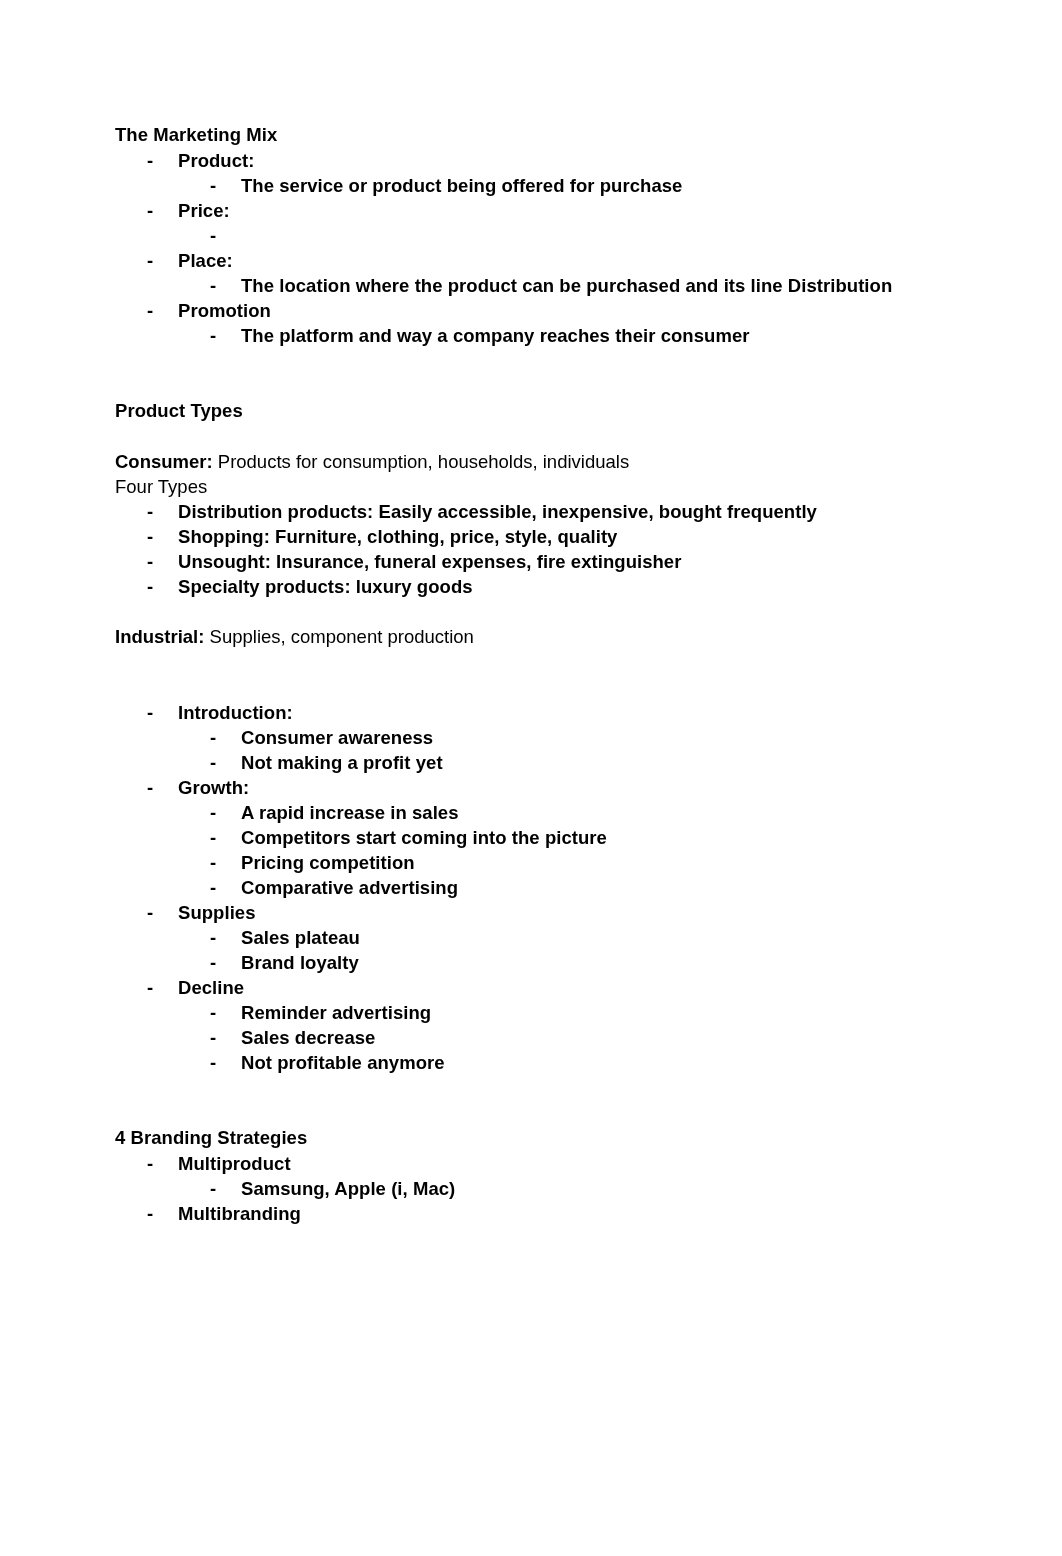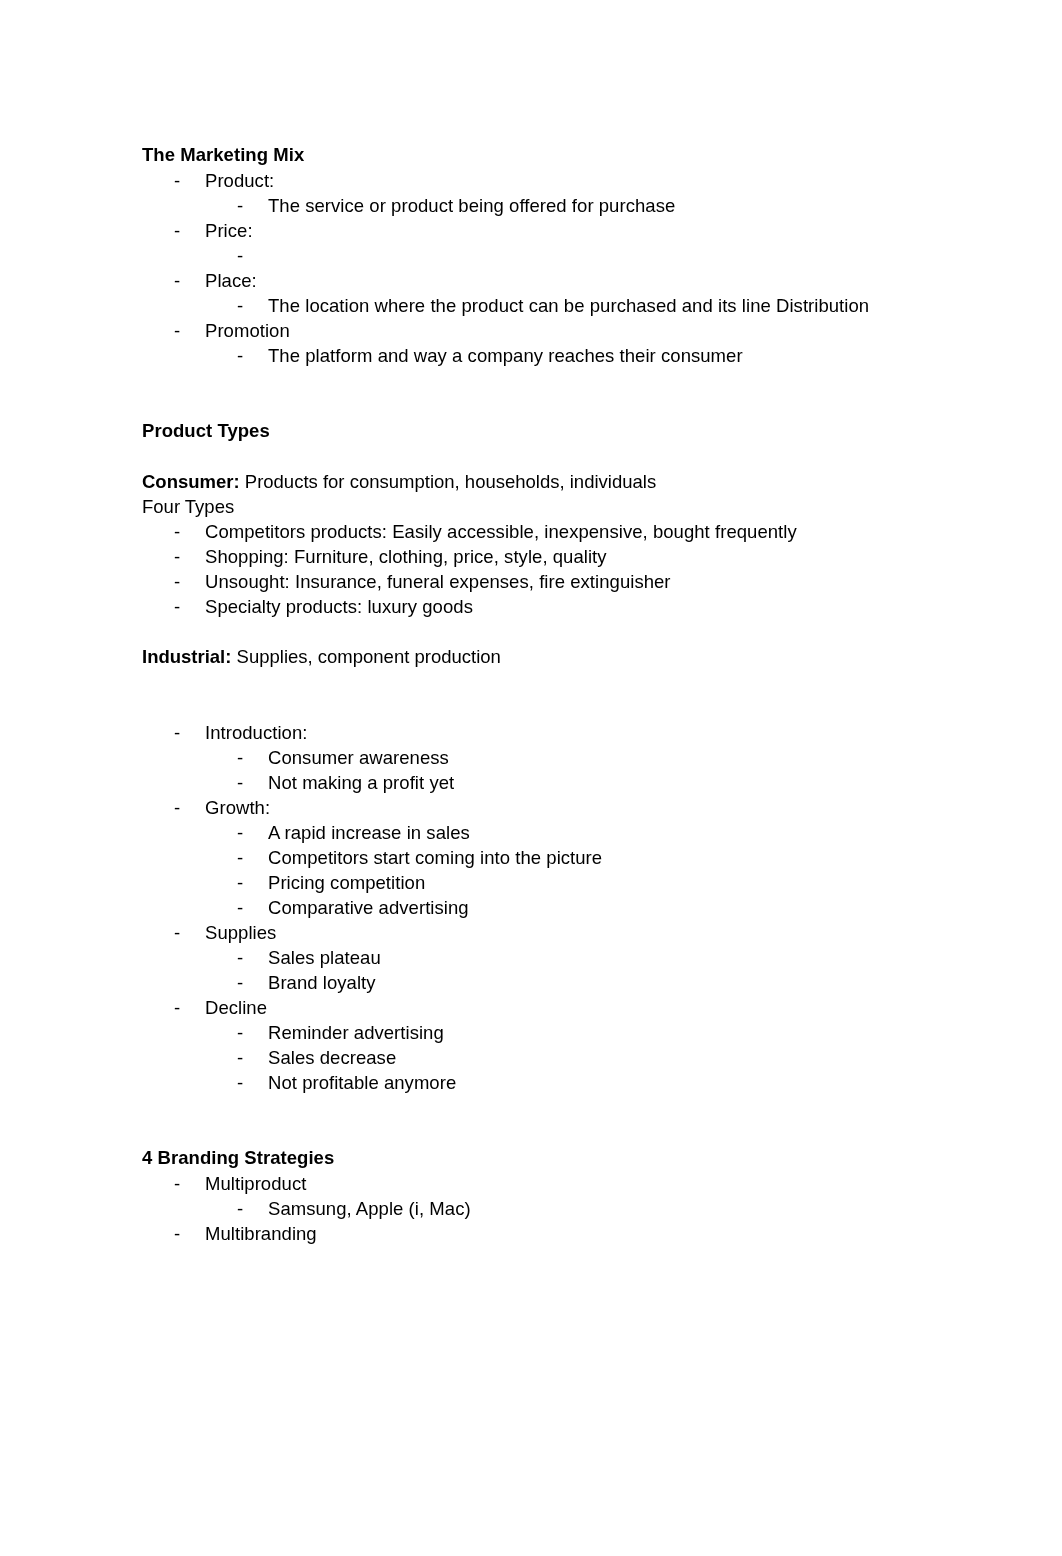--- a/index.html
+++ b/index.html
@@ -14,24 +14,23 @@
   }
   .page {
     position: relative;
     width: 1062px;
     height: 1556px;
     background: #ffffff;
     overflow: hidden;
   }
   .doc {
     position: absolute;
-    left: 142px;
+    left: 115px;
     top: 122px;
     width: 830px;
-    margin-top: 20px;
   }
 
   
   .heading {
     font-size: 18.5px;
     line-height: 25px;
     font-weight: bold;
     display: inline-block;
     position: relative;
     white-space: pre;
@@ -52,20 +51,21 @@
     border-radius: 1px;
   }
   .heading-row { line-height: 25px; }
 
   
   .bullet {
     font-size: 18.5px;
     line-height: 25px;
     white-space: pre;
     letter-spacing: 0.05px;
+    font-weight: bold;
   }
   .b1 { padding-left: 32px; }   
   .b2 { padding-left: 95px; }   
   .dash {
     display: inline-block;
     width: 31px;
   }
   .b2 > .dash { width: 31px; }
 
   
@@ -100,21 +100,21 @@
 
     <div class="heading-row">
       <span class="heading">Product Types</span>
     </div>
 
     <div class="gap-25"></div>
 
     <div class="para"><span class="lead">Consumer:</span><span> Products for consumption, households, individuals</span></div>
     <div class="para"><span>Four Types</span></div>
 
-    <div class="bullet b1"><span class="dash">-</span><span>Competitors products: Easily accessible, inexpensive, bought frequently</span></div>
+    <div class="bullet b1"><span class="dash">-</span><span>Distribution products: Easily accessible, inexpensive, bought frequently</span></div>
     <div class="bullet b1"><span class="dash">-</span><span>Shopping: Furniture, clothing, price, style, quality</span></div>
     <div class="bullet b1"><span class="dash">-</span><span>Unsought: Insurance, funeral expenses, fire extinguisher</span></div>
     <div class="bullet b1"><span class="dash">-</span><span>Specialty products: luxury goods</span></div>
 
     <div class="gap-25"></div>
 
     <div class="para"><span class="lead">Industrial:</span><span> Supplies, component production</span></div>
 
     <div class="gap-51"></div>
 

